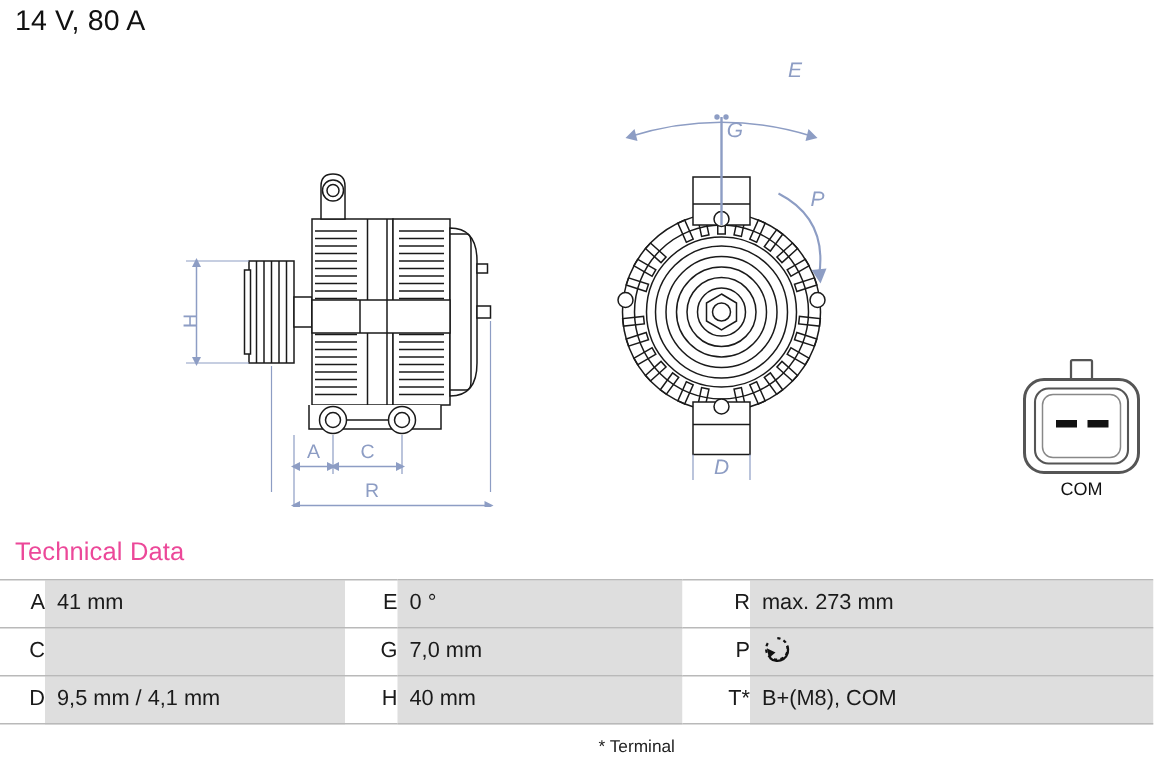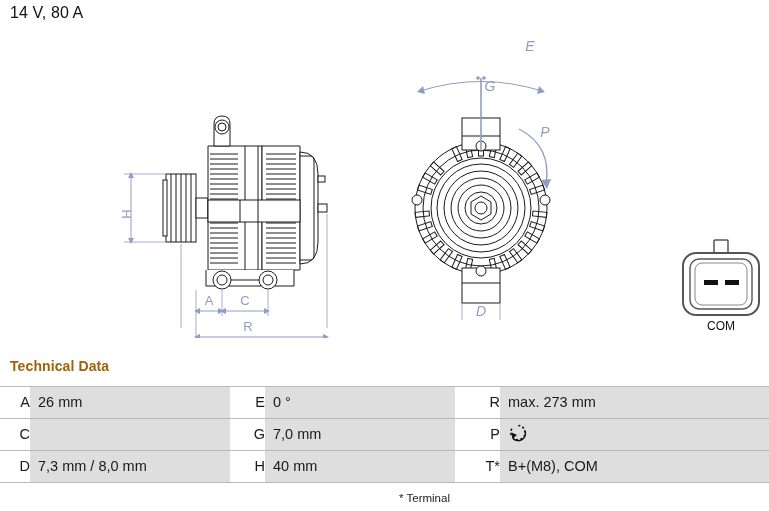--- a/index.html
+++ b/index.html
@@ -10,41 +10,41 @@
     font-family: "Liberation Sans", sans-serif;
     color: #1a1a1a;
     overflow: hidden;
   }
   .page { position: relative; width: 769px; height: 511px; background: #fff; }
 
   
   .spec-title {
     position: absolute;
     left: 10px; top: 4px;
-    font-size: 16px;
+    font-size: 19px;
     font-weight: 400;
     letter-spacing: 0.1px;
     color: #111;
   }
 
   
   .drawings {
     position: absolute;
     left: 0; top: 28px;
     width: 769px; height: 310px;
   }
   .drawings svg { display: block; }
 
   
   .tech-heading {
     position: absolute;
     left: 10px; top: 358px;
-    font-size: 14px;
-    font-weight: bold;
-    color: #a16207;
+    font-size: 17px;
+    font-weight: normal;
+    color: #ec4899;
     letter-spacing: 0.1px;
   }
   .table-wrap {
     position: absolute;
     left: 0; top: 386px;
     width: 769px;
   }
   table.tech {
     width: 769px;
     border-collapse: collapse;
@@ -368,21 +368,21 @@
         <col style="width:30px">
           <col style="width:200px">
         <col style="width:35px">
           <col style="width:190px">
         <col style="width:45px">
           <col style="width:269px">
       </colgroup>
       <tbody>
         <tr>
           <td class="lbl">A</td>
-          <td class="val">26 mm</td>
+          <td class="val">41 mm</td>
           <td class="lbl">E</td>
           <td class="val">0 °</td>
           <td class="lbl">R</td>
           <td class="val">max. 273 mm</td>
         </tr>
         <tr>
           <td class="lbl">C</td>
           <td class="val"></td>
           <td class="lbl">G</td>
           <td class="val">7,0 mm</td>
@@ -392,21 +392,21 @@
               <svg width="20" height="20" viewBox="0 0 20 20" xmlns="http://www.w3.org/2000/svg">
                 <path d="M10.2,2.4 A7.2,7.2 0 1 1 4.4,5.0" fill="none" stroke="#111111" stroke-width="1.5" stroke-dasharray="2.2 2.2"></path>
                 <path d="M16.8,7.5 A7.2,7.2 0 0 1 5.2,15.6" fill="none" stroke="#111111" stroke-width="1.5"></path>
                 <polygon points="3.2,9.2 9.0,12.0 4.6,15.6" fill="#111111"></polygon>
               </svg>
             </span>
           </td>
         </tr>
         <tr>
           <td class="lbl">D</td>
-          <td class="val">7,3 mm / 8,0 mm</td>
+          <td class="val">9,5 mm / 4,1 mm</td>
           <td class="lbl">H</td>
           <td class="val">40 mm</td>
           <td class="lbl">T*</td>
           <td class="val">B+(M8), COM</td>
         </tr>
       </tbody>
     </table>
   </div>
 
   <div class="footnote">* Terminal</div>

